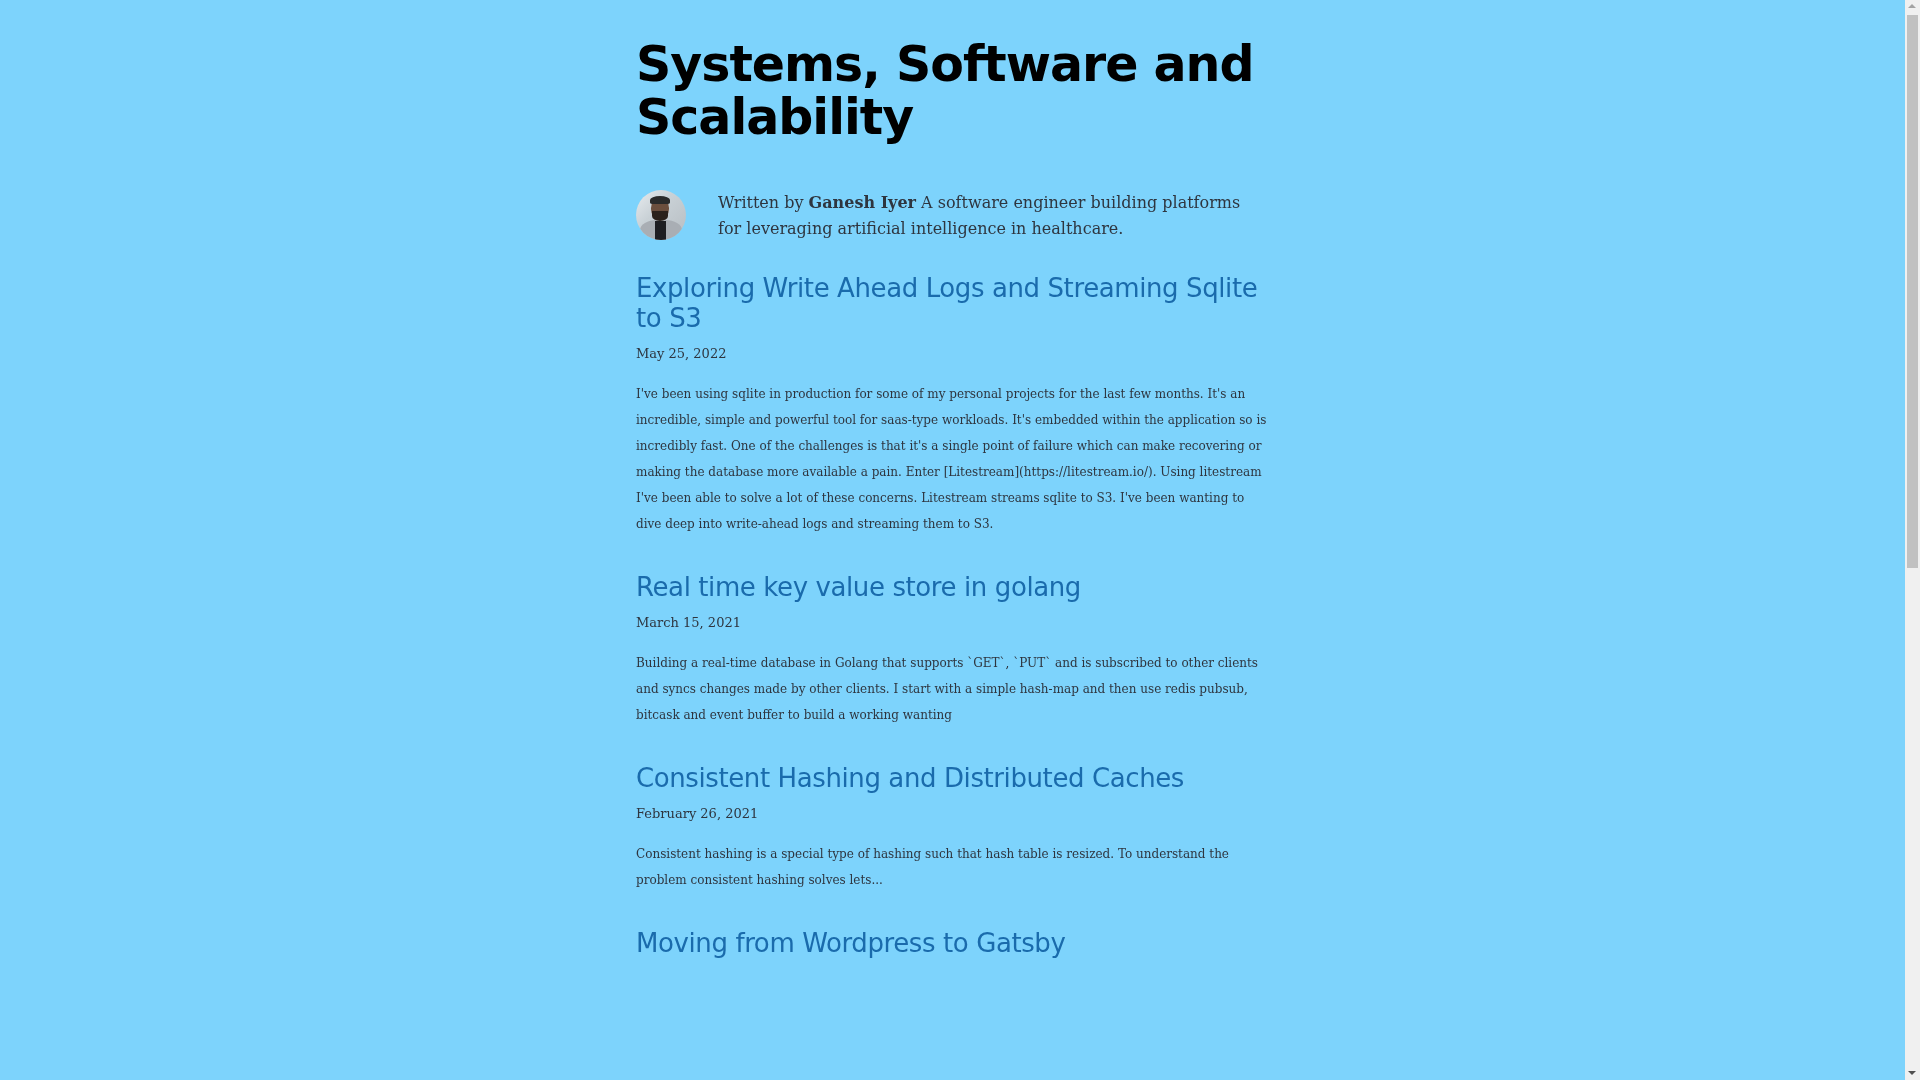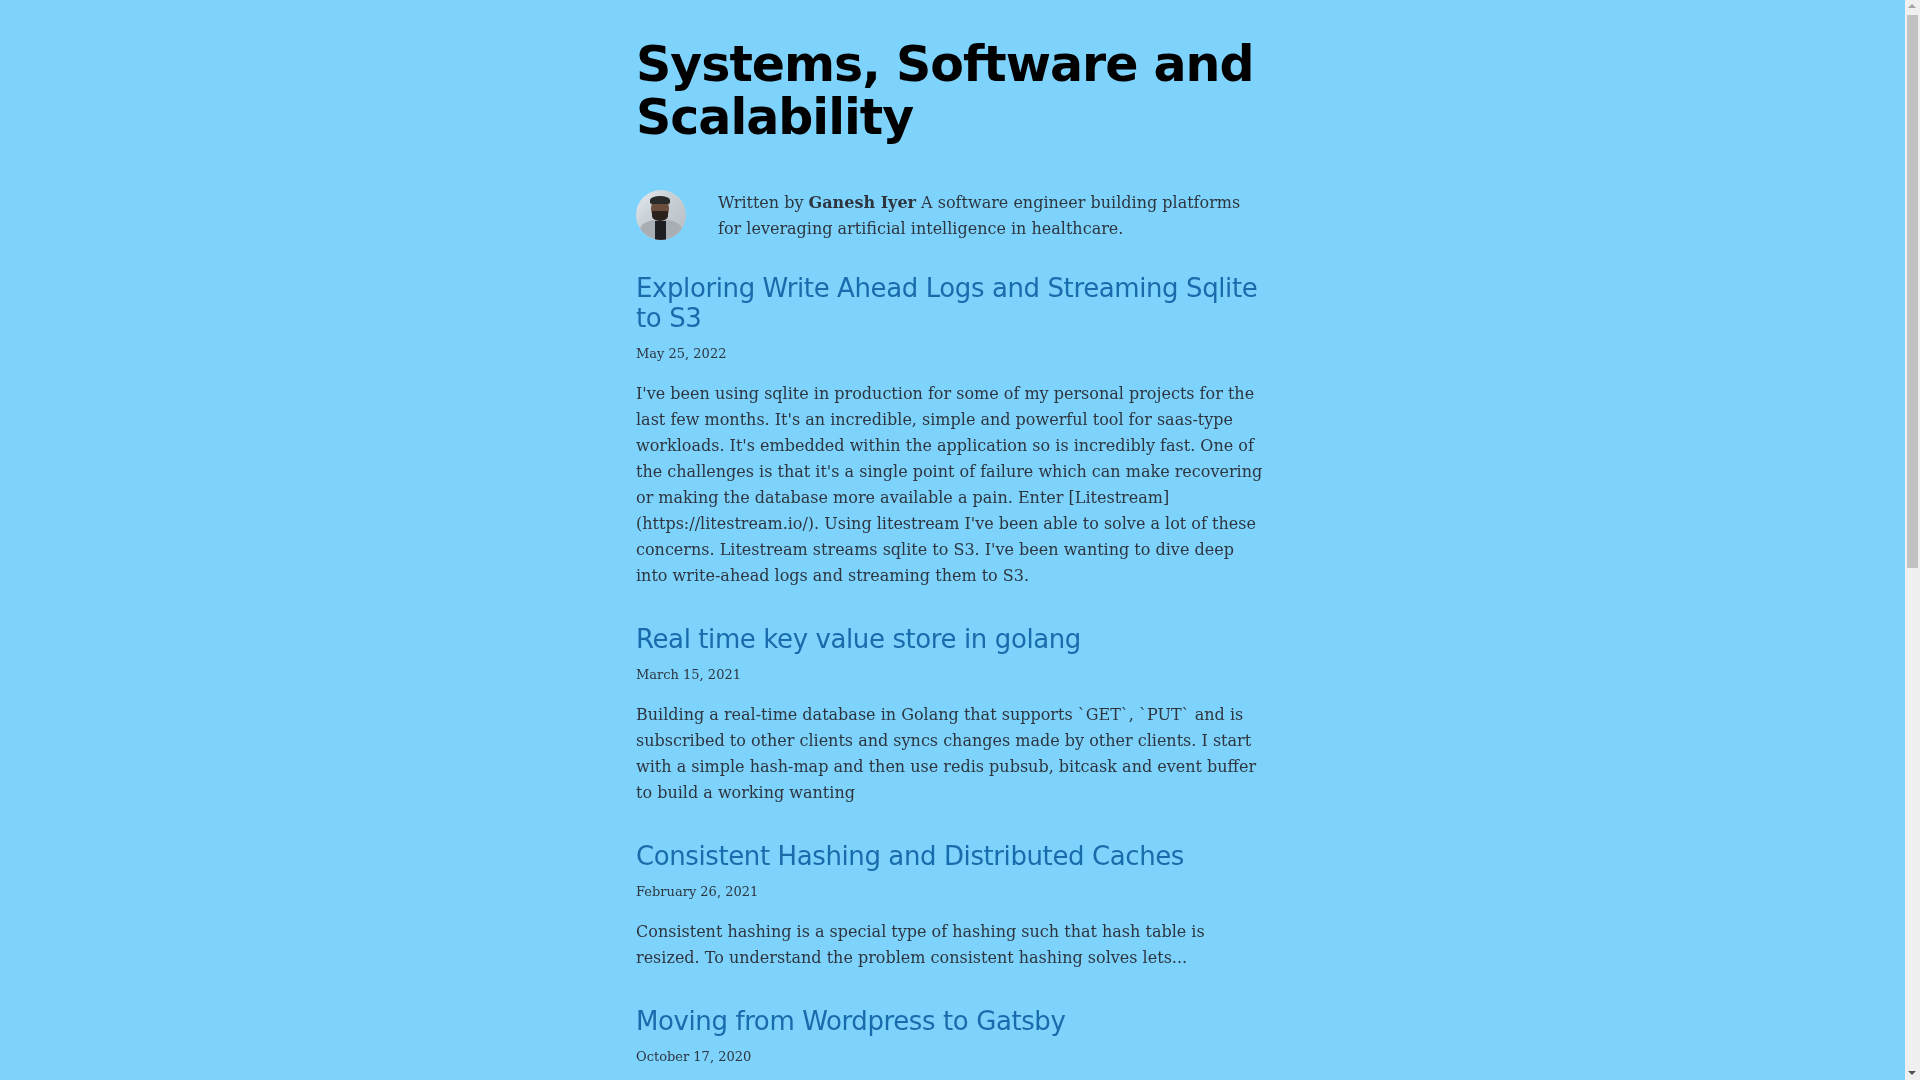--- a/index.html
+++ b/index.html
@@ -60,21 +60,21 @@
     margin: 0;
     font-family: "DejaVu Sans", "Liberation Sans", sans-serif;
     font-size: 26px; line-height: 30px; font-weight: normal;
     color: #1a6bac; letter-spacing: -0.4px;
     text-decoration: none; display: block; cursor: pointer;
   }
   .post-date {
     font-size: 13px; line-height: 18px; margin-top: 12px; color: #2e353f;
   }
   .post-excerpt {
-    font-size: 16px; line-height: 26px; margin-top: 18px; color: #2e353f;
+    font-size: 12px; line-height: 26px; margin-top: 18px; color: #2e353f;
   }
   .posts { margin-top: 31px; }
   
   .scrollbar {
     position: absolute; right: 0; top: 0; width: 15px; height: 1080px;
     background: #f0f0f0;
   }
   .scroll-up, .scroll-down {
     position: absolute; left: 0; width: 15px; height: 15px;
   }
@@ -127,21 +127,20 @@
       </article>
 
       <article class="post">
         <a class="post-title">Consistent Hashing and Distributed Caches</a>
         <div class="post-date">February 26, 2021</div>
         <p class="post-excerpt">Consistent hashing is a special type of hashing such that hash table is resized. To understand the problem consistent hashing solves lets...</p>
       </article>
 
       <article class="post">
         <a class="post-title">Moving from Wordpress to Gatsby</a>
-        <div class="post-date">October 17, 2020</div>
       </article>
     </div>
   </div>
 </div>
 
 <div class="scrollbar">
   <div class="scroll-up"></div>
   <div class="scroll-thumb"></div>
   <div class="scroll-down"></div>
 </div>

